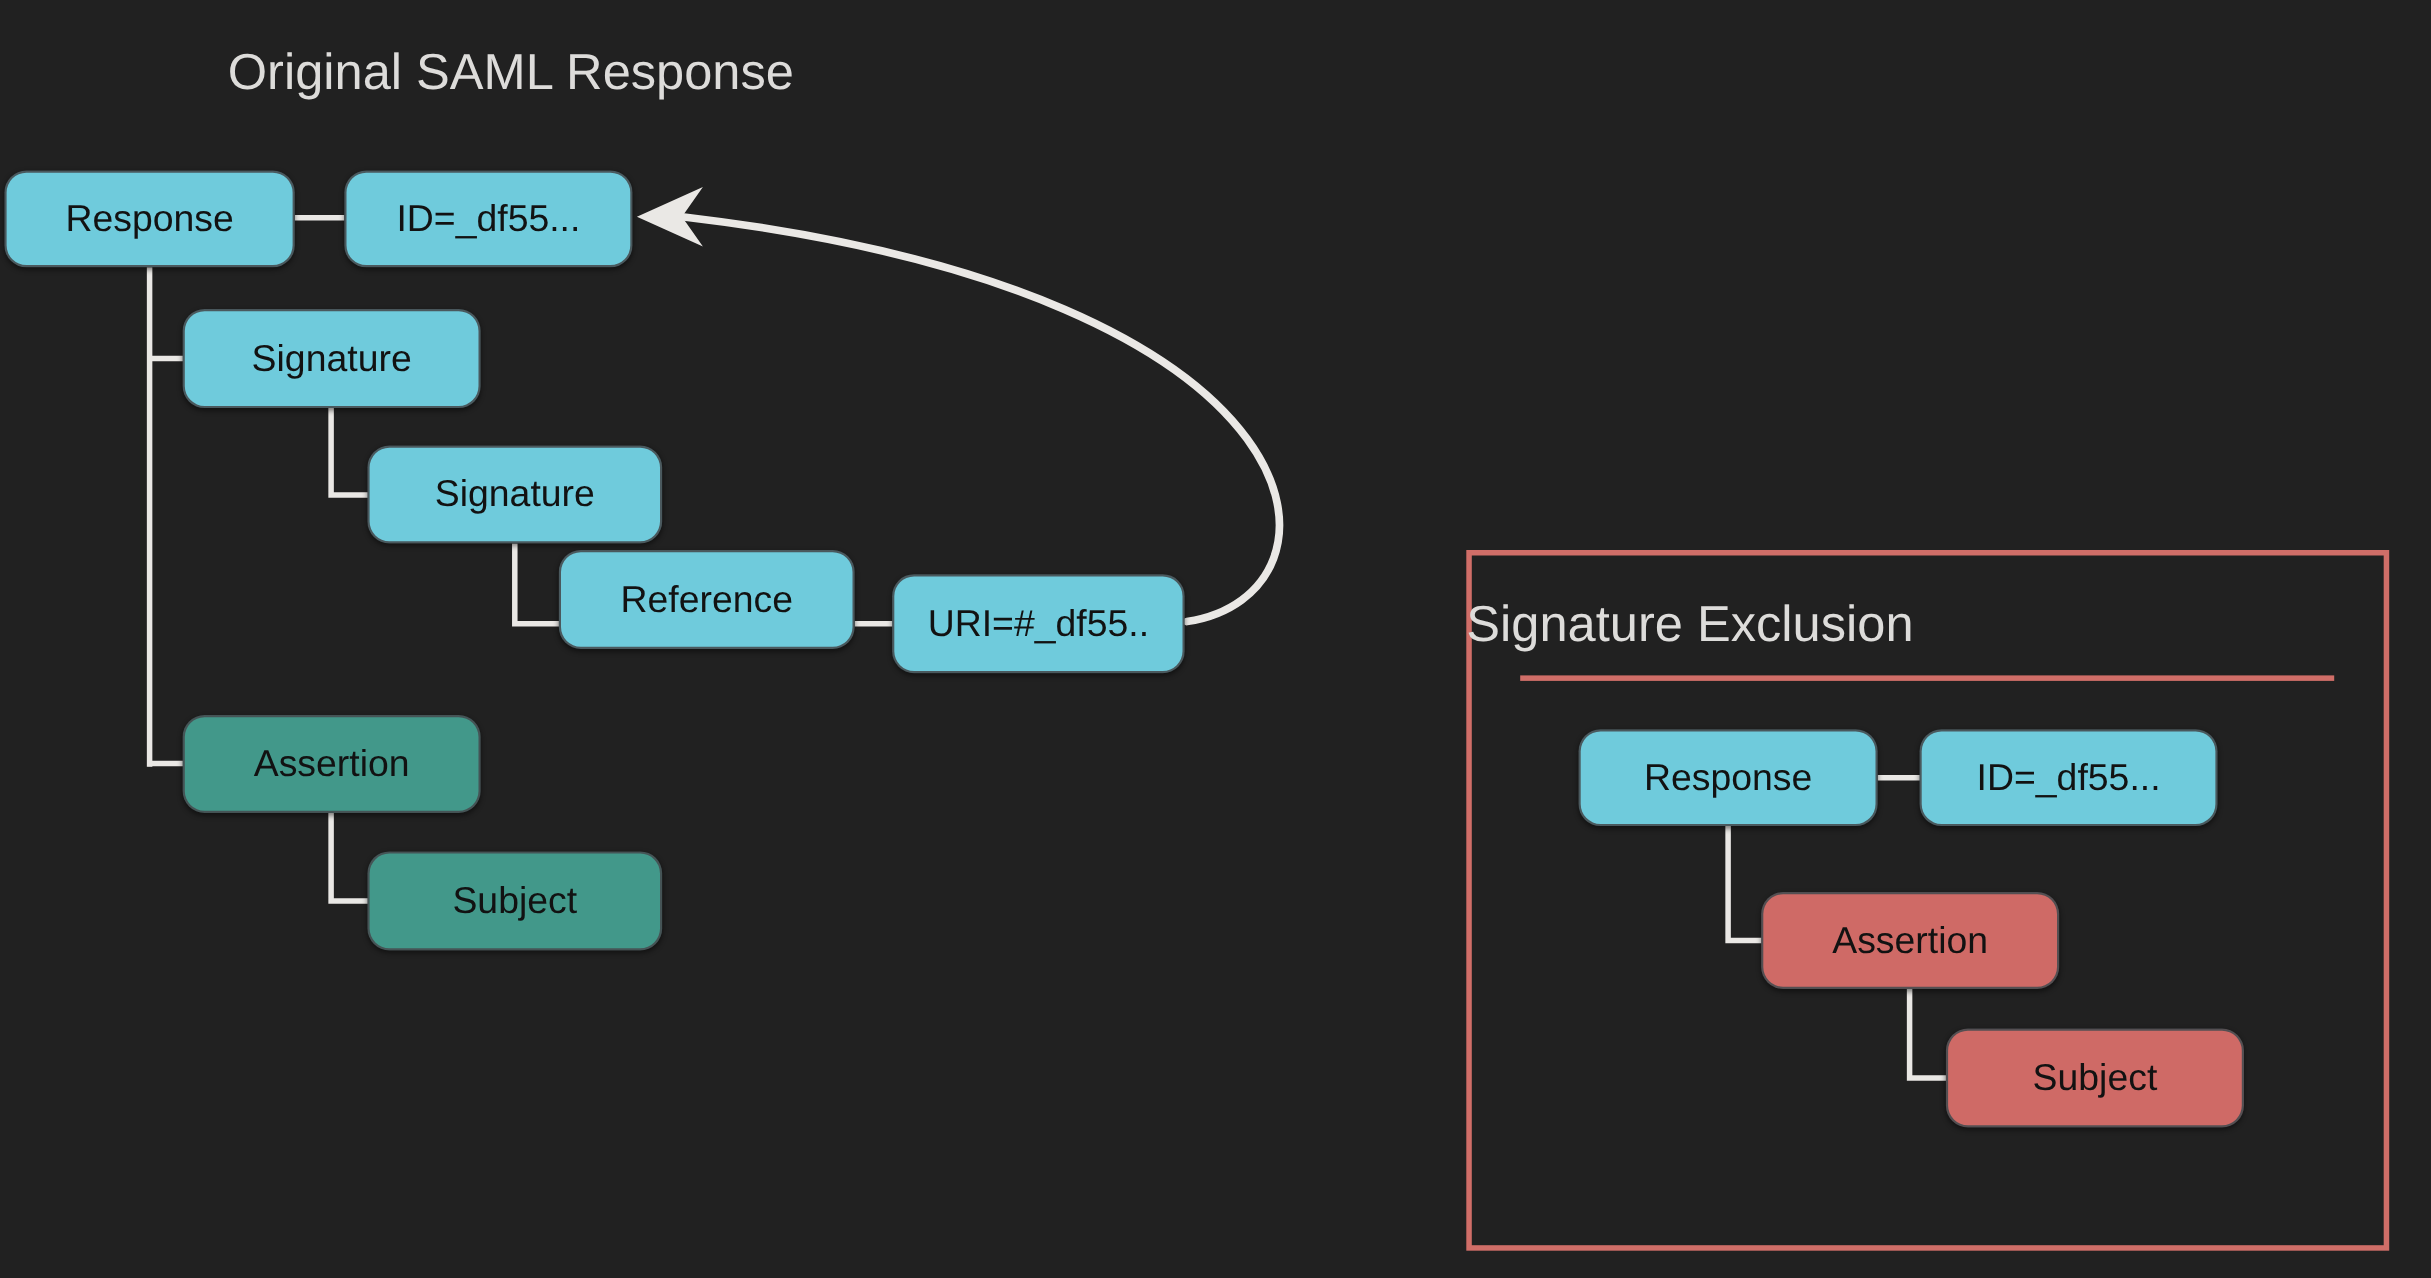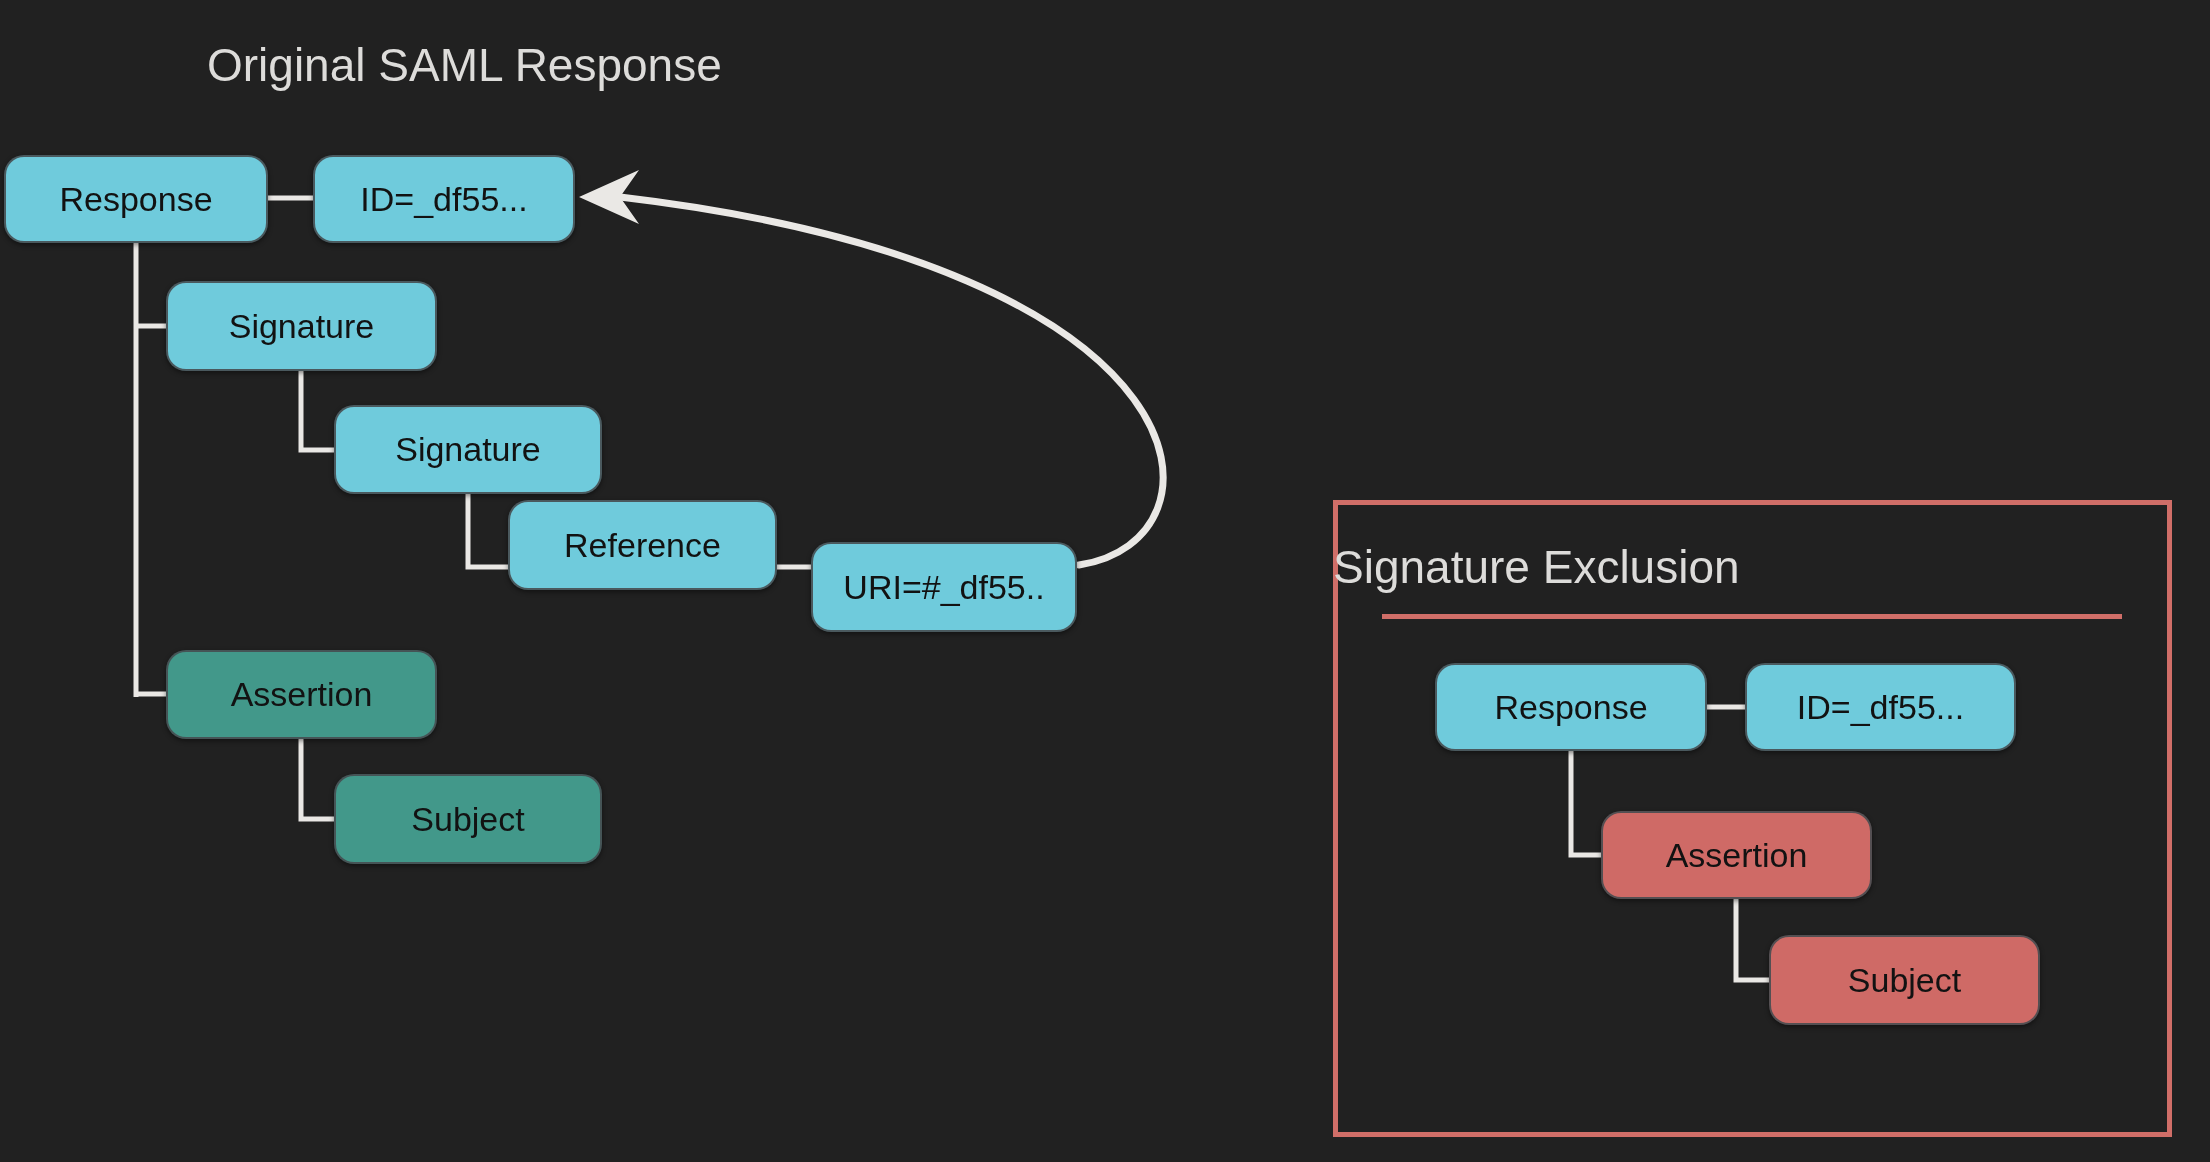--- a/index.html
+++ b/index.html
@@ -54,21 +54,21 @@
   .cyan { background: var(--cyan-node); border-radius: 20px; }
   .teal { background: var(--teal-node); }
   .red  { background: var(--red-node); }
 
   
   .n-response   { left: 4px;    top: 155px; width: 264px; height: 88px; }
   .n-id         { left: 313px;  top: 155px; width: 262px; height: 88px; }
   .n-signature  { left: 166px;  top: 281px; width: 271px; height: 90px; }
   .n-signedinfo { left: 334px;  top: 405px; width: 268px; height: 89px; }
   .n-reference  { left: 508px;  top: 500px; width: 269px; height: 90px; }
-  .n-uri        { left: 811px;  top: 542px; width: 266px; height: 90px; }
+  .n-uri        { left: 811px;  top: 522px; width: 266px; height: 90px; }
   .n-assertion  { left: 166px;  top: 650px; width: 271px; height: 89px; }
   .n-subject    { left: 334px;  top: 774px; width: 268px; height: 90px; }
 
   
   .exclusion-panel {
     position: absolute;
     left: 1333px; top: 500px; width: 839px; height: 637px;
     border: 5px solid var(--panel-border);
     background: transparent;
   }

